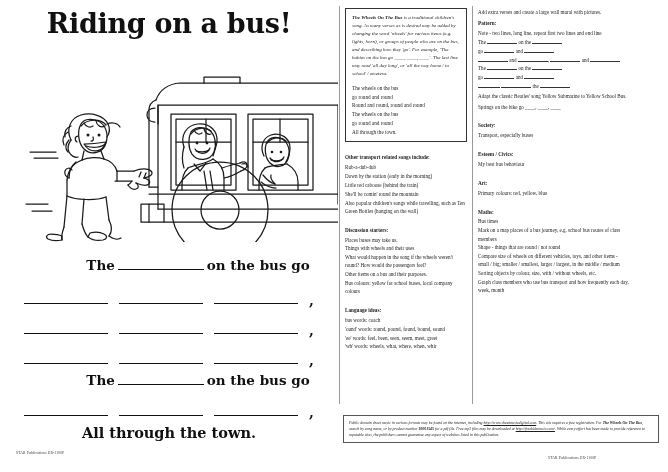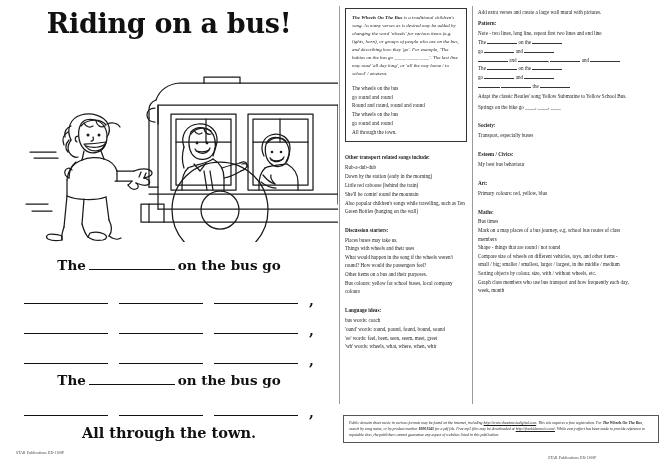--- a/index.html
+++ b/index.html
@@ -56,20 +56,21 @@
   
   .lyric-line {
     position: absolute;
     width: 338px;
     text-align: center;
     font-family: "DejaVu Serif", serif;
     font-weight: bold;
     font-size: 13.5px;
     color: #111;
     white-space: nowrap;
+    padding-left: 29px;
   }
   .lyric-line .blank-inline {
     display: inline-block;
     width: 86px;
     border-bottom: 1.6px solid #111;
     height: 0.82em;
     vertical-align: baseline;
     margin: 0 3px;
   }
   .blank-row {

